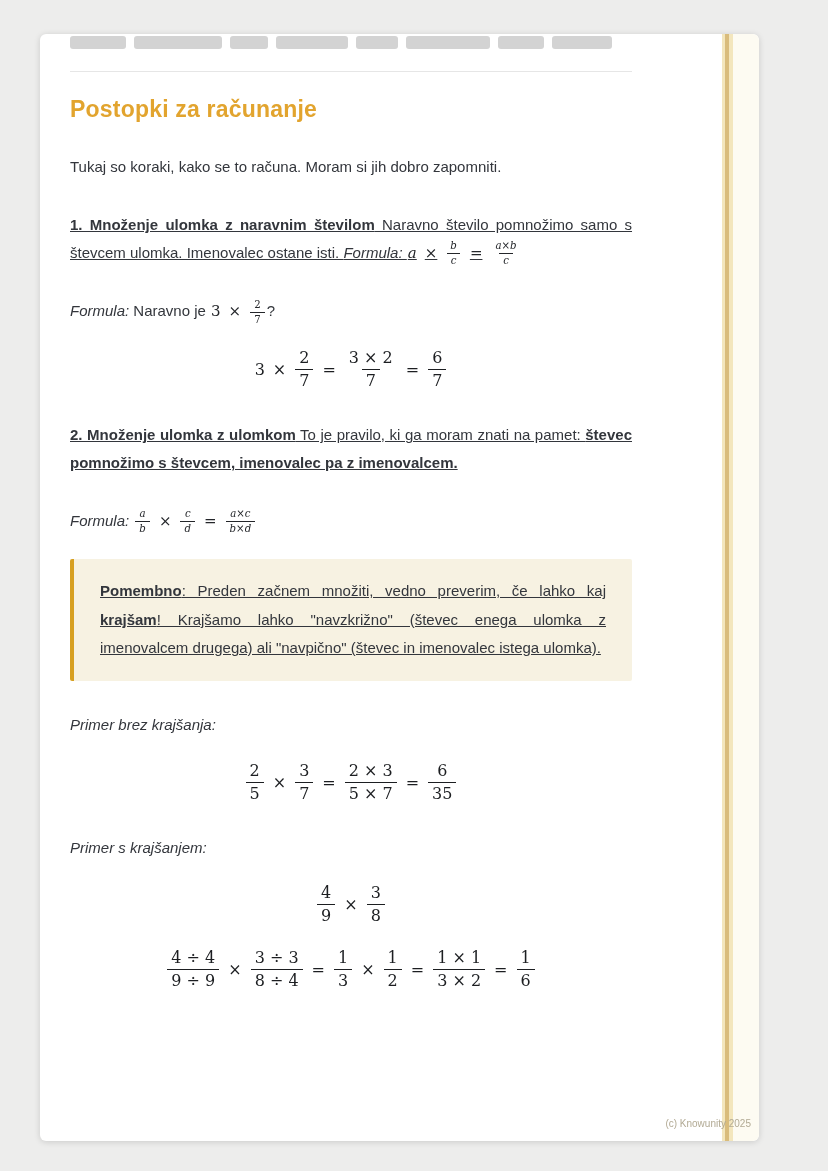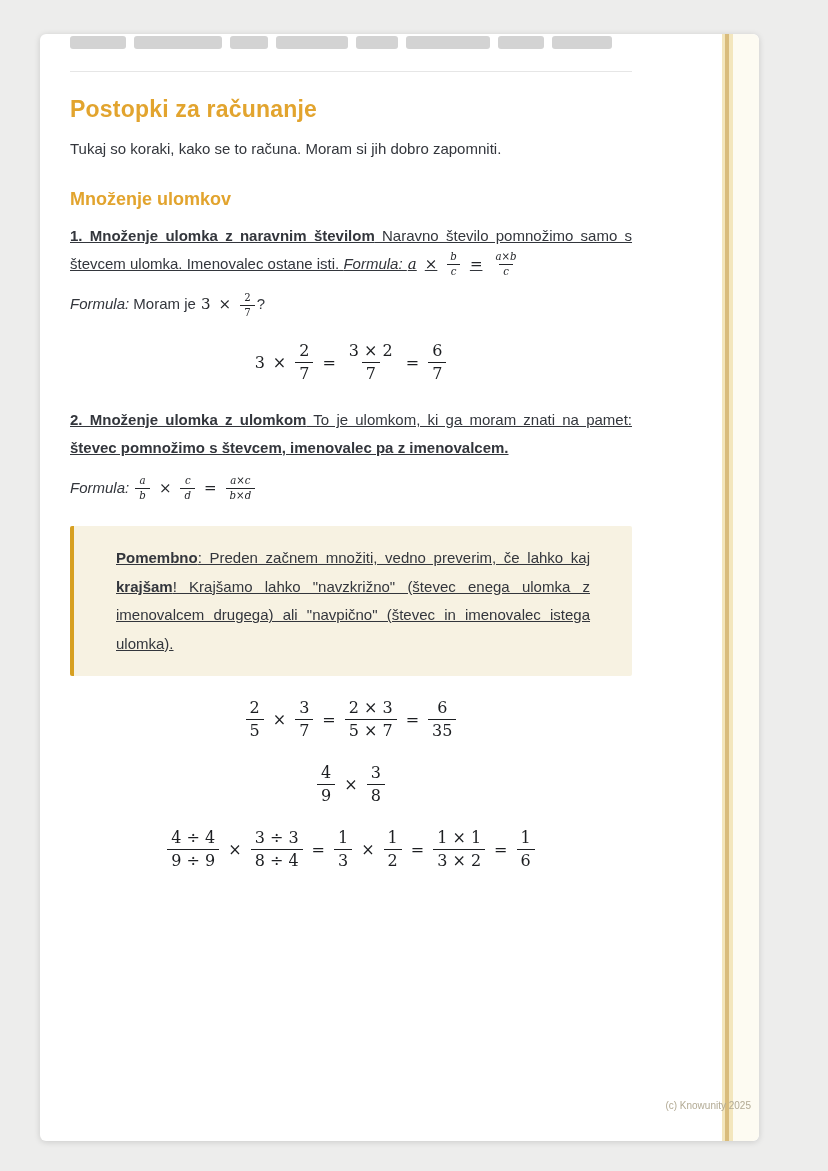--- a/index.html
+++ b/index.html
@@ -40,21 +40,21 @@
   .divider { width:562px; height:1px; background:#e6e6e6; margin-top:22px; }
   h1 {
     margin-top:24px; font-size:23px; font-weight:700;
     color: var(--accent, #e2a42e); letter-spacing:.2px; width:562px;
   }
   h2 {
     margin-top:26px; font-size:18px; font-weight:700;
     color: var(--accent, #e2a42e); width:562px;
   }
   .para {
-    margin-top:12px; width:562px;
+    margin-top:30px; width:562px;
     font-size:15px; line-height:1.85;
     color: var(--text, #33363c);
   }
   .justify { text-align: justify; text-decoration: underline; }
   .b { font-weight:700; }
   .i { font-style: italic; }
   .math-inline { font-family:"DejaVu Serif","Liberation Serif",serif; color:#24262a; }
   .math-display {
     width:562px; margin:22px 0;
     display:flex; justify-content:center; align-items:center;
@@ -68,25 +68,25 @@
     vertical-align:middle; line-height:1.25; margin:0 2px;
   }
   .frac .num { display:block; padding:0 4px 1px; }
   .frac .den { display:block; padding:1px 4px 0; border-top:1px solid currentColor; }
   .math-inline .frac { font-size:0.68em; line-height:1.15; }
   .callout {
     margin-top:24px; width:562px;
     background: var(--callout_bg, #f7f2e2);
     border-left:4px solid var(--callout_border, #d7a021);
     border-radius:2px;
-    padding:18px 42px;
+    padding:18px 26px;
   }
   .callout .para { margin-top:0; width:auto; line-height:1.9; }
   .footer {
-    position:absolute; right:8px; bottom:30px; z-index:3;
+    position:absolute; right:8px; bottom:12px; z-index:3;
     font-size:10px; color: var(--footer_color, #b2aa94);
   }
 </style>
 </head>
 <body>
 
 <div class="page">
 
   <div class="right-band">
     <div class="ribbon">
@@ -106,31 +106,30 @@
       <span class="chip" style="width:46px"></span>
       <span class="chip" style="width:60px"></span>
     </div>
 
     <div class="divider"></div>
 
     <h1>Postopki za računanje</h1>
 
     <p class="para">Tukaj so koraki, kako se to računa. Moram si jih dobro zapomniti.</p>
 
-    <h2>Množenje ulomkov</h2>
 
     <p class="para justify"><span class="b">1. Množenje ulomka z naravnim številom</span><span> Naravno število pomnožimo samo s števcem ulomka. Imenovalec ostane isti. </span><span class="i">Formula: </span><span class="math-inline"><span class="mv i">a</span><span class="mop">×</span><span class="frac i">
             <span class="num">b</span>
             <span class="den">c</span>
           </span><span class="mop">=</span><span class="frac i">
             <span class="num">a×b</span>
             <span class="den">c</span>
           </span></span></p>
 
-    <p class="para"><span class="i">Formula:</span><span> Moram je </span><span class="math-inline"><span class="mv">3</span><span class="mop">×</span><span class="frac">
+    <p class="para"><span class="i">Formula:</span><span> Naravno je </span><span class="math-inline"><span class="mv">3</span><span class="mop">×</span><span class="frac">
             <span class="num">2</span>
             <span class="den">7</span>
           </span></span><span>?</span></p>
 
     <div class="math-display">
         <span class="mv">3</span>
         <span class="mop">×</span>
         <span class="frac">
           <span class="num">2</span>
           <span class="den">7</span>
@@ -140,37 +139,38 @@
           <span class="num">3 × 2</span>
           <span class="den">7</span>
         </span>
         <span class="mop">=</span>
         <span class="frac">
           <span class="num">6</span>
           <span class="den">7</span>
         </span>
       </div>
 
-    <p class="para justify"><span class="b">2. Množenje ulomka z ulomkom</span><span> To je ulomkom, ki ga moram znati na pamet: </span><span class="b">števec pomnožimo s števcem, imenovalec pa z imenovalcem.</span></p>
+    <p class="para justify"><span class="b">2. Množenje ulomka z ulomkom</span><span> To je pravilo, ki ga moram znati na pamet: </span><span class="b">števec pomnožimo s števcem, imenovalec pa z imenovalcem.</span></p>
 
     <p class="para"><span class="i">Formula: </span><span class="math-inline"><span class="frac i">
             <span class="num">a</span>
             <span class="den">b</span>
           </span><span class="mop">×</span><span class="frac i">
             <span class="num">c</span>
             <span class="den">d</span>
           </span><span class="mop">=</span><span class="frac i">
             <span class="num">a×c</span>
             <span class="den">b×d</span>
           </span></span></p>
 
     <div class="callout">
       <p class="para justify"><span class="b">Pomembno</span><span>: Preden začnem množiti, vedno preverim, če lahko kaj </span><span class="b">krajšam</span><span>! Krajšamo lahko "navzkrižno" (števec enega ulomka z imenovalcem drugega) ali "navpično" (števec in imenovalec istega ulomka).</span></p>
     </div>
 
+    <p class="para"><span class="i">Primer brez krajšanja:</span></p>
 
     <div class="math-display">
         <span class="frac">
           <span class="num">2</span>
           <span class="den">5</span>
         </span>
         <span class="mop">×</span>
         <span class="frac">
           <span class="num">3</span>
           <span class="den">7</span>
@@ -180,20 +180,21 @@
           <span class="num">2 × 3</span>
           <span class="den">5 × 7</span>
         </span>
         <span class="mop">=</span>
         <span class="frac">
           <span class="num">6</span>
           <span class="den">35</span>
         </span>
       </div>
 
+    <p class="para"><span class="i">Primer s krajšanjem:</span></p>
 
     <div class="math-display">
         <span class="frac">
           <span class="num">4</span>
           <span class="den">9</span>
         </span>
         <span class="mop">×</span>
         <span class="frac">
           <span class="num">3</span>
           <span class="den">8</span>

